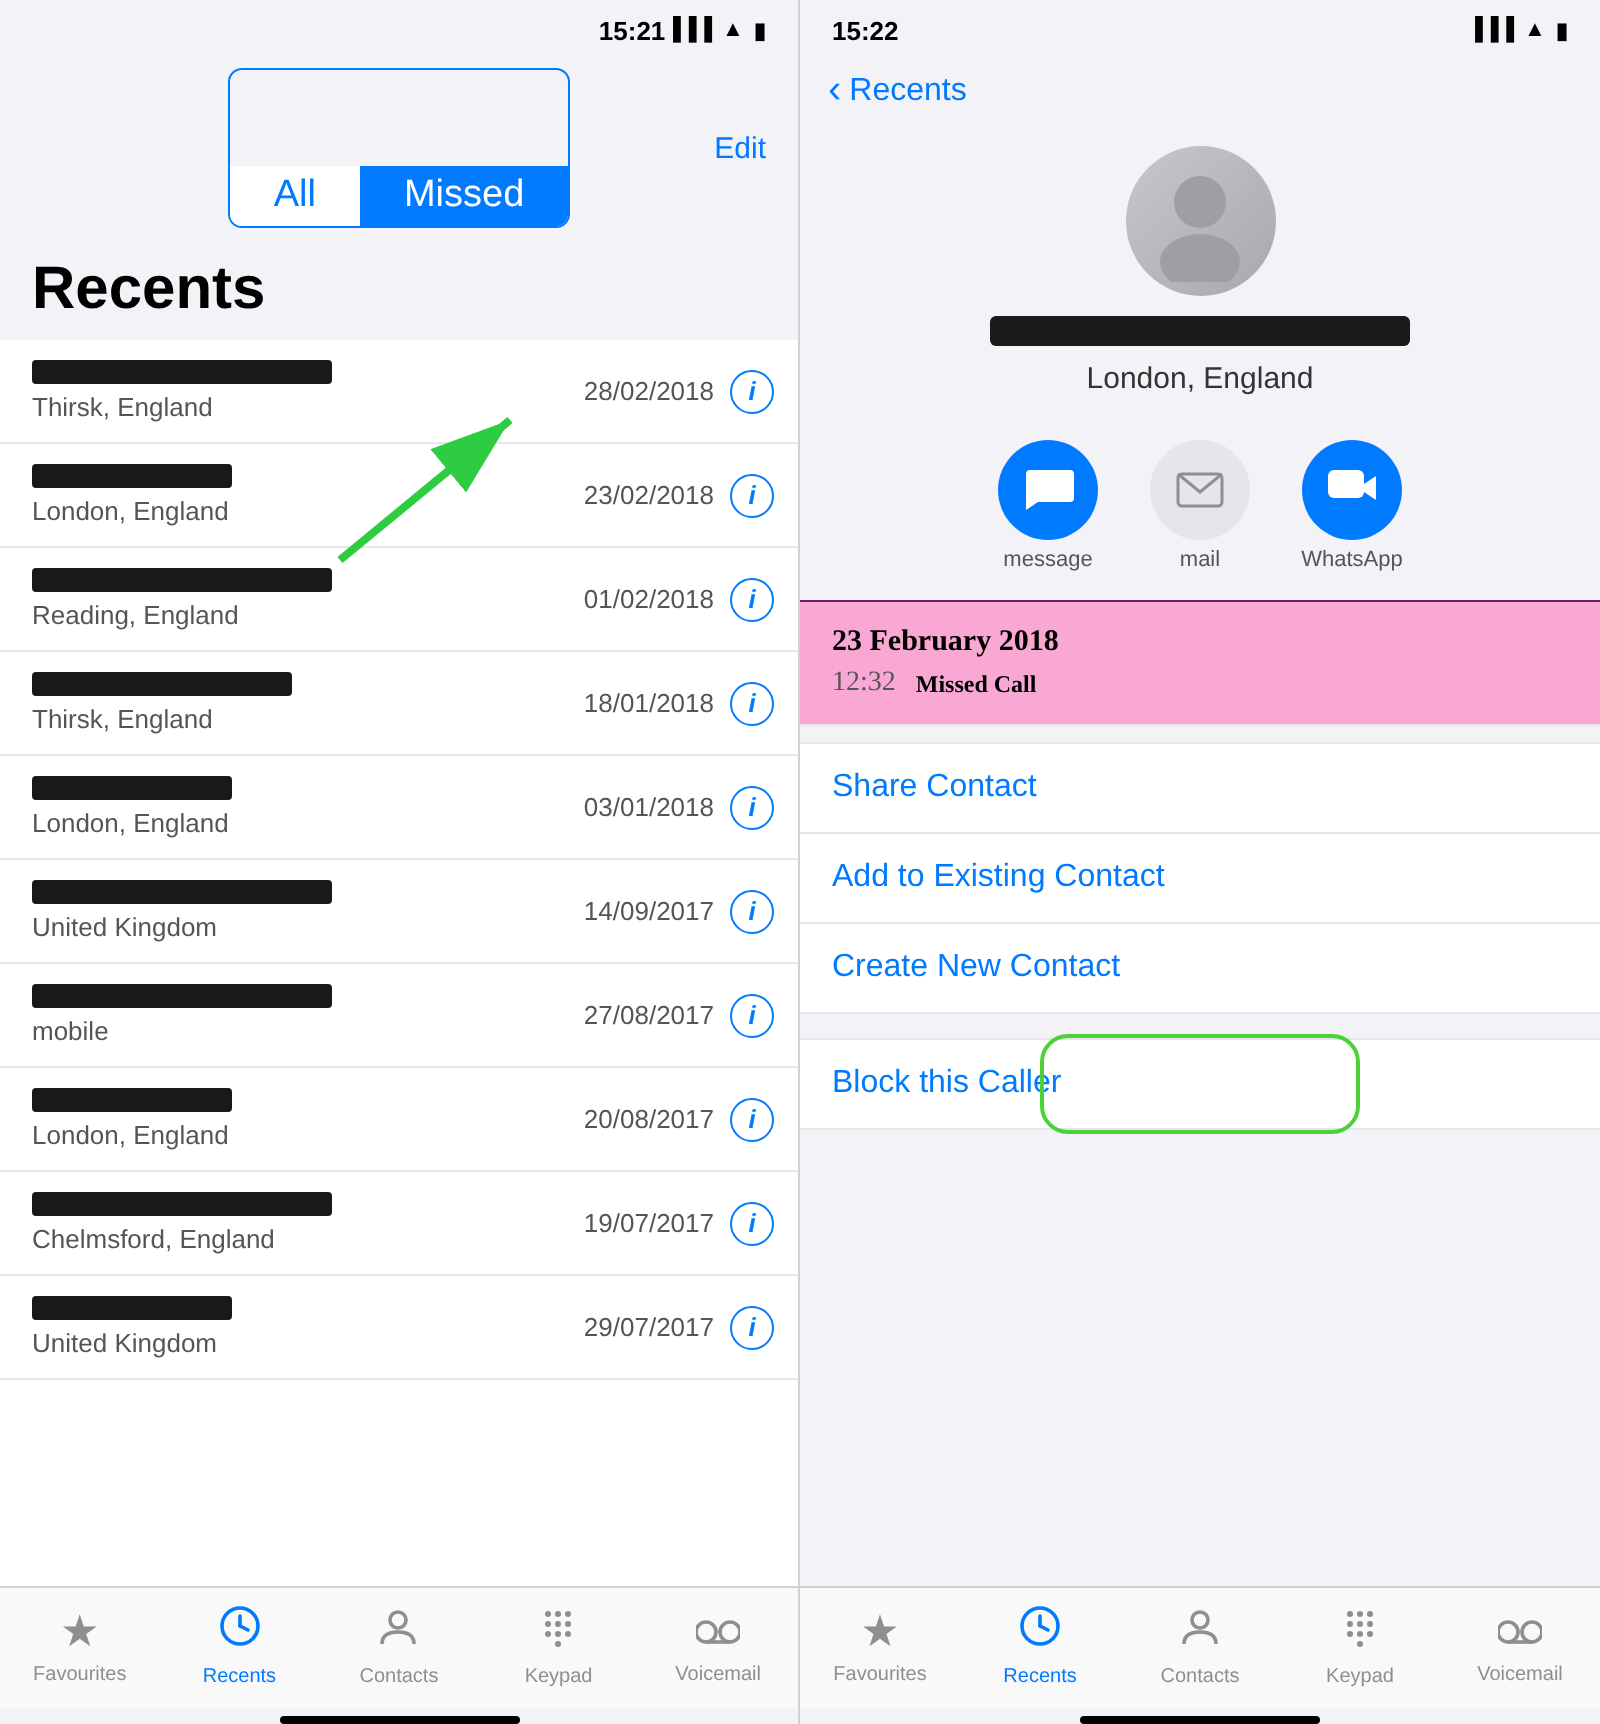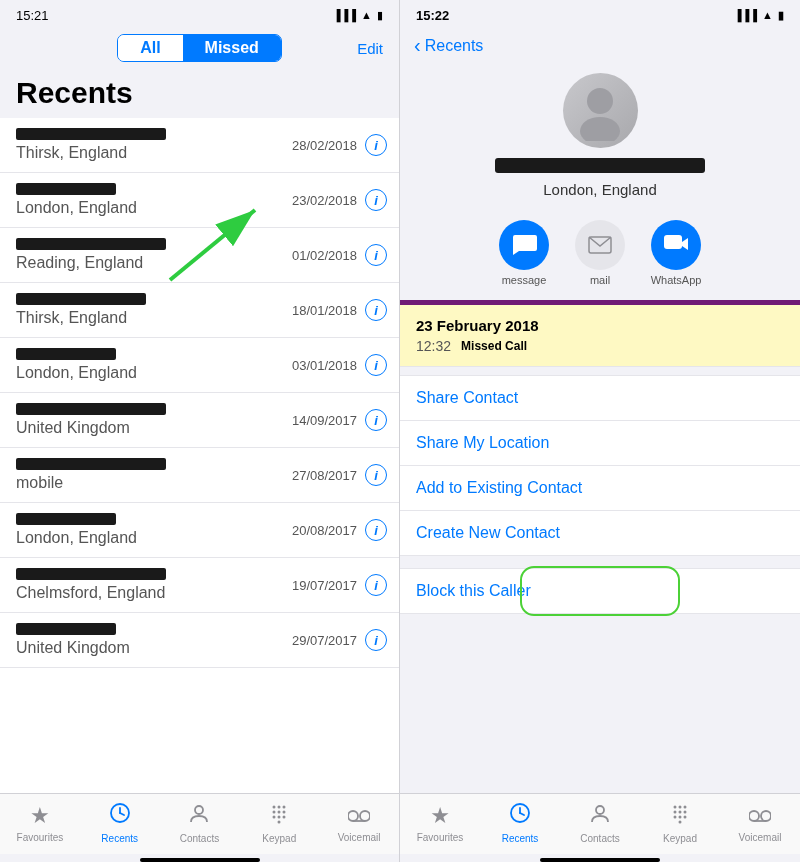--- a/index.html
+++ b/index.html
@@ -18,25 +18,25 @@
       height: 862px;
       background: #f2f2f7;
       display: flex;
       flex-direction: column;
       border-right: 1px solid #d1d1d6;
       position: relative;
     }
 
     .status-bar {
       display: flex;
-      justify-content: space-between;
+      justify-content: flex-end;
       align-items: center;
       padding: 6px 16px 4px;
       font-size: 13px;
-      font-weight: 400;
+      font-weight: 700;
       height: 28px;
     }
     .status-bar-icons {
       display: flex;
       align-items: center;
       gap: 5px;
       font-size: 11px;
     }
 
     .tab-bar-top {
@@ -57,23 +57,24 @@
       cursor: pointer;
     }
     .tab-group {
       display: flex;
       border: 1.5px solid #007aff;
       border-radius: 7px;
       overflow: hidden;
     }
     .tab-option {
       padding: 4px 22px;
-      font-size: 16px;
-      font-weight: 700;
+      font-size: 19px;
+      font-weight: 400;
       cursor: pointer;
+      margin-top: 48px;
     }
     .tab-option.inactive {
       background: #fff;
       color: #007aff;
     }
     .tab-option.active {
       background: #007aff;
       color: #fff;
       text-align: right;
     }
@@ -103,21 +104,21 @@
     .call-name-bar {
       width: 130px;
       height: 12px;
       background: #1a1a1a;
       border-radius: 2px;
       margin-bottom: 4px;
     }
     .call-name-bar.medium { width: 100px; }
     .call-name-bar.long { width: 150px; }
     .call-location {
-      font-size: 16px;
+      font-size: 13px;
       color: #555;
     }
     .call-date {
       font-size: 13px;
       color: #555;
       margin-right: 8px;
     }
     .info-icon {
       width: 22px;
       height: 22px;
@@ -270,25 +271,26 @@
     .action-btn-circle.disabled {
       background: #e5e5ea;
       color: #8e8e93;
     }
     .action-btn-label {
       font-size: 11px;
       color: #555;
     }
 
     .call-detail-section {
-      background: #fef9c3;
+      background: #f9a8d4;
       margin: 0 0 8px 0;
       padding: 12px 16px;
-      border-top: 5px solid #701a75;
+      border-top: 1px solid #701a75;
       border-bottom: 1px solid #e5e5ea;
+      font-family: Liberation Serif, serif;
     }
     .call-detail-date {
       font-size: 15px;
       font-weight: 600;
       color: #000;
       margin-bottom: 4px;
     }
     .call-detail-time-row {
       display: flex;
       align-items: center;
@@ -605,21 +607,20 @@
   <div class="call-detail-section">
     <div class="call-detail-date">23 February 2018</div>
     <div class="call-detail-time-row">
       <span class="call-detail-time">12:32</span>
       <span class="call-detail-type">Missed Call</span>
     </div>
   </div>
 
   <div class="options-section">
     <div class="option-row">Share Contact</div>
-    <div class="option-row">Share My Location</div>
     <div class="option-row">Add to Existing Contact</div>
     <div class="option-row">Create New Contact</div>
   </div>
 
   <div class="block-section">
     <span class="block-text">Block this Caller</span>
     <div class="block-circle-outline"></div>
   </div>
 
   <div class="right-bottom-tab-bar">

